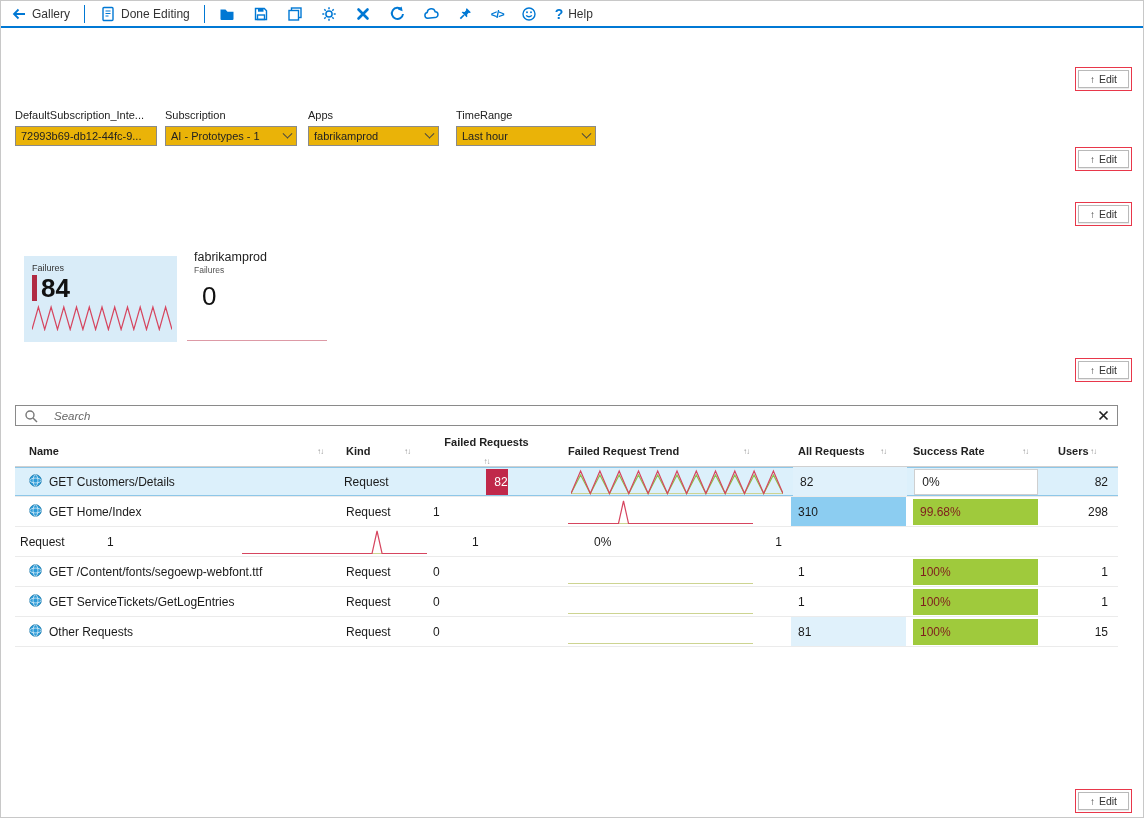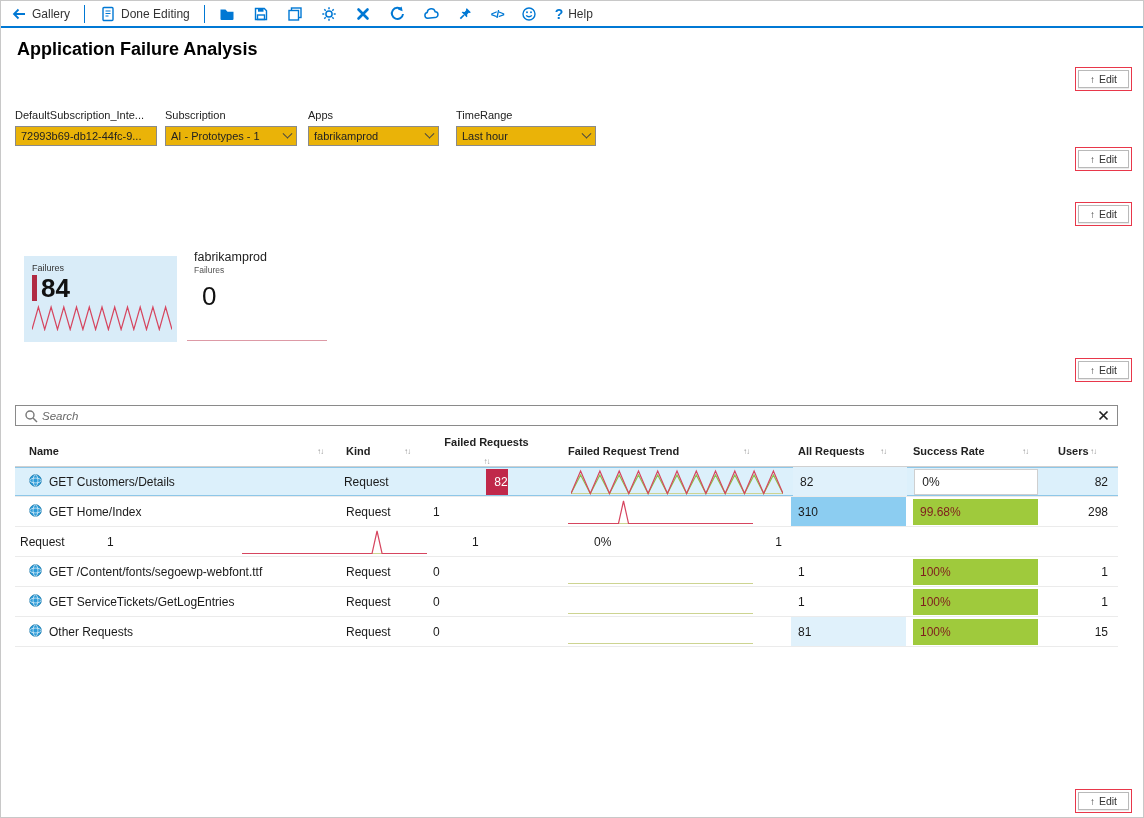--- a/index.html
+++ b/index.html
@@ -45,21 +45,21 @@
   .tile1 .spark { margin-top:4px; }
 
   .tile2 { position:absolute; left:193px; top:222px; width:140px; }
   .tile2 .ttl { font-size:12.5px; color:#222; }
   .tile2 .lbl { font-size:8.5px; color:#555; margin-top:1px; }
   .tile2 .val { font-size:26px; color:#111; margin:6px 0 0 8px; }
   .tile2 .underline { position:absolute; left:-7px; top:90px; width:140px; height:1px; background:#dd9aa6; }
 
   
   .searchbar { position:absolute; left:14px; top:377px; width:1103px; height:21px; border:1px solid #8a8a8a;
-               display:flex; align-items:center; padding:0 8px; gap:4px; background:#fff; }
+               display:flex; align-items:center; padding:0 8px; gap:16px; background:#fff; }
   .searchbar input { flex:1; border:none; outline:none; font-size:11.5px; font-family:inherit; color:#333; background:transparent; }
   .searchbar input::placeholder { font-style:italic; color:#666; }
   .search-clear { cursor:pointer; display:flex; align-items:center; }
 
   
   .grid { position:absolute; left:14px; top:408px; width:1103px; font-size:12px; color:#1a1a1a; }
   .g-row { display:flex; height:30px; align-items:center; border-bottom:1px solid #ebebeb; }
   .g-head { height:31px; border-bottom:1px solid #d0d0d0; font-size:11px; font-weight:bold; color:#222; }
   .hcell { display:flex; align-items:center; justify-content:space-between; height:100%; cursor:pointer; }
   .sort { font-size:8px; color:#999; letter-spacing:-1px; font-weight:normal; }
@@ -196,21 +196,20 @@
     </span>
   </button>
   <button class="tb-btn">
     <span class="tb-q">?</span>
     <span>Help</span>
   </button>
 </div>
 
 <div class="content">
 
-  <div class="page-title">Application Failure Analysis</div>
 
   <div class="edit-wrap" style="top:39px">
     <button class="edit-btn">
         <span class="up">↑</span>
         <span>Edit</span>
       </button>
   </div>
   <div class="edit-wrap" style="top:119px">
     <button class="edit-btn">
         <span class="up">↑</span>

